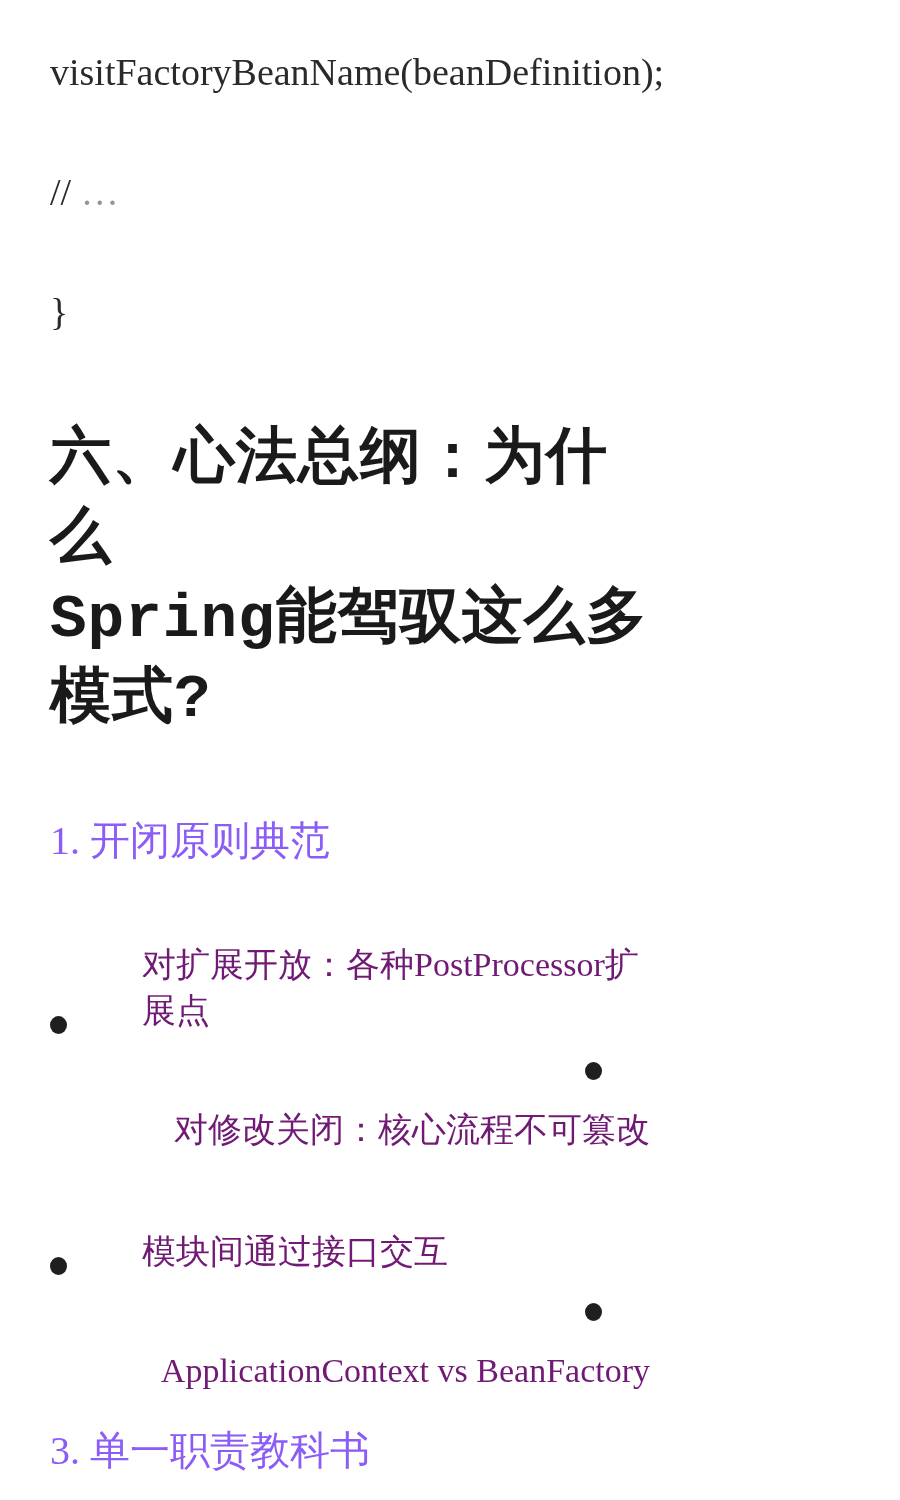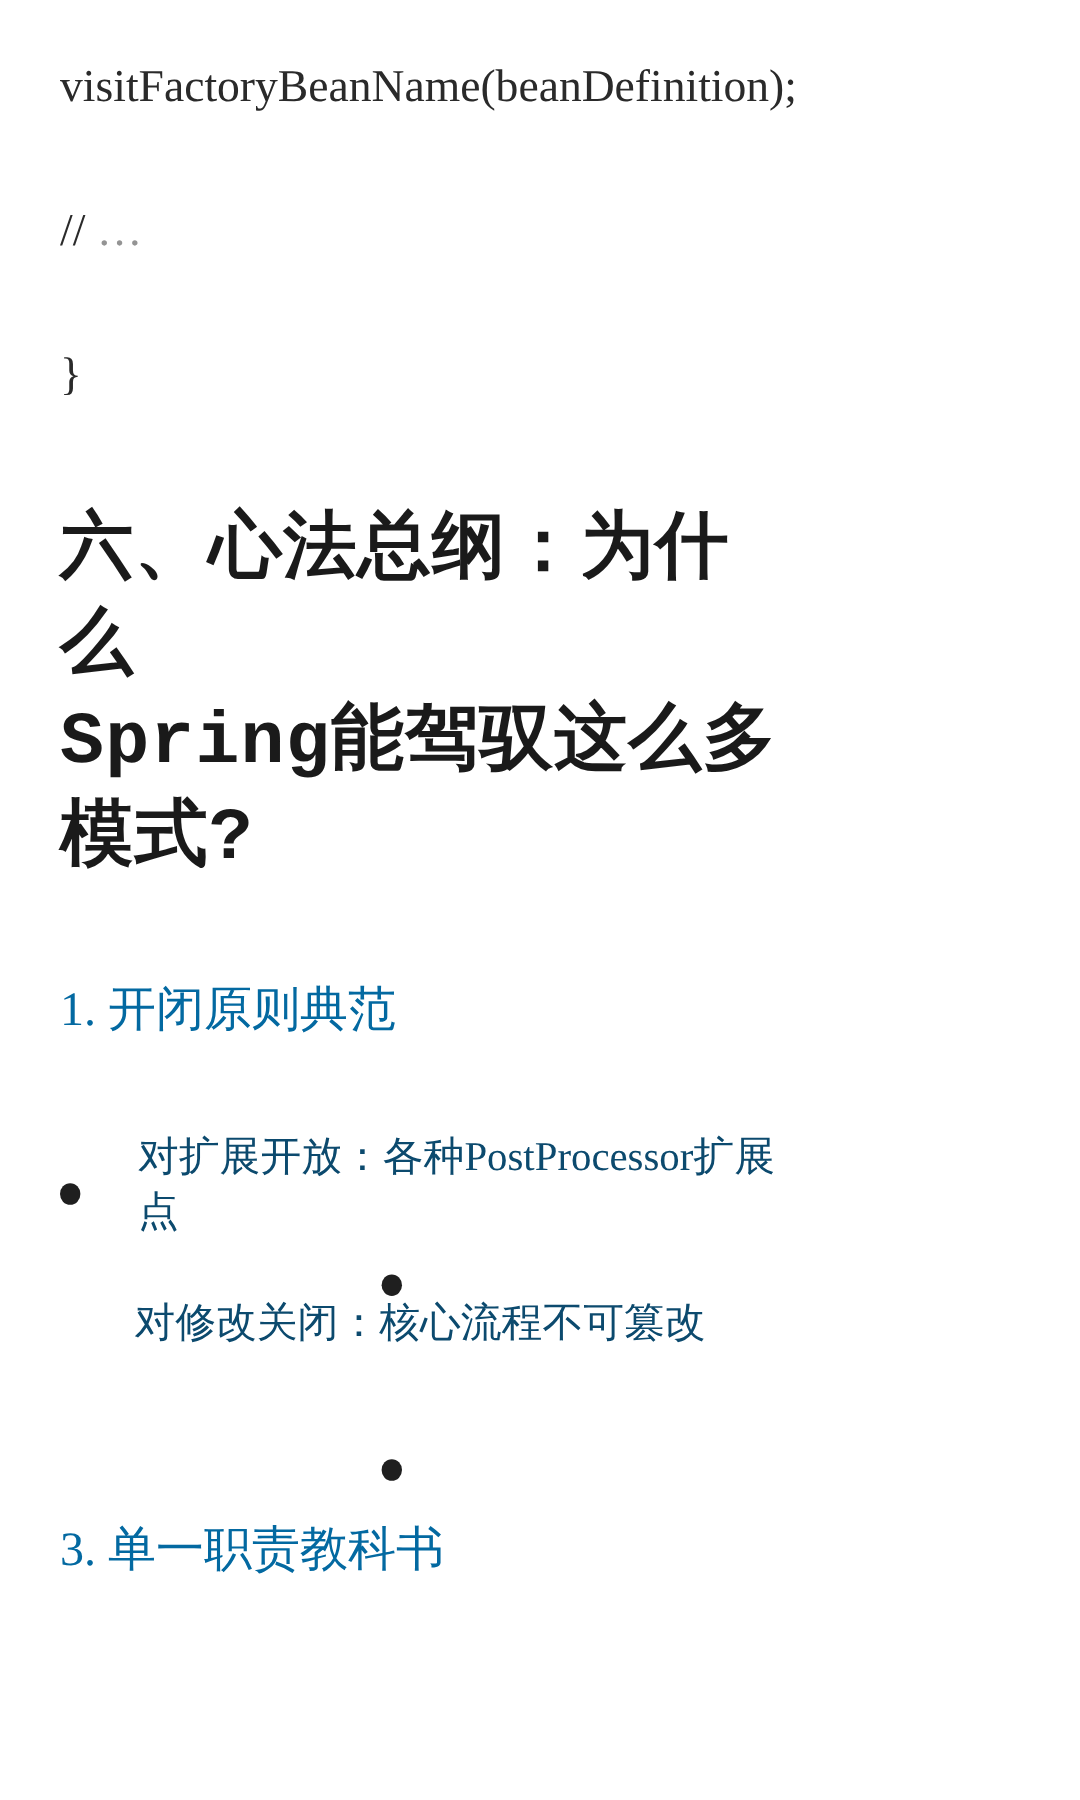--- a/index.html
+++ b/index.html
@@ -32,36 +32,37 @@
     font-weight: 700;
     color: #1a1a1a;
     letter-spacing: 1px;
     font-family: Liberation Mono, monospace;
   }
   h1.article-heading .hline { display: block; }
   h2.sub-heading {
     font-size: 40px;
     line-height: 50px;
     font-weight: 400;
-    color: #0369a1;
+    color: #8b5cf6;
     margin: 76px 0 0 0;
   }
   h2.sub-heading.last { margin-top: 32px; }
   ul.bullet-list {
     list-style: none;
     margin: 76px 0 0 0;
     padding: 0;
   }
   ul.bullet-list li {
     display: flex;
-    align-items: center;
+    align-items: flex-end;
     font-size: 34px;
     line-height: 46px;
-    color: #0c4a6e;
+    color: #701a75;
     margin-bottom: 14px;
+    gap: 27px;
   }
   ul.bullet-list li:last-child { margin-bottom: 0; flex-direction: column; }
   .dot {
     flex: 0 0 auto;
     width: 17px; height: 18px;
     margin: 14px 48px 0 0;
     border-radius: 50%;
     background: #1f1f1f;
   }
 </style>
@@ -91,18 +92,23 @@
     <li>
       <span class="dot"></span>
       <span class="li-text">对修改关闭：核心流程不可篡改</span>
     </li>
   </ul>
 
 
   <ul class="bullet-list">
     <li>
       <span class="dot"></span>
+      <span class="li-text">模块间通过接口交互</span>
+    </li>
+    <li>
+      <span class="dot"></span>
+      <span class="li-text">ApplicationContext vs BeanFactory</span>
     </li>
   </ul>
 
   <h2 class="sub-heading last">3. 单一职责教科书</h2>
 
 </div>
 
 </body></html>

